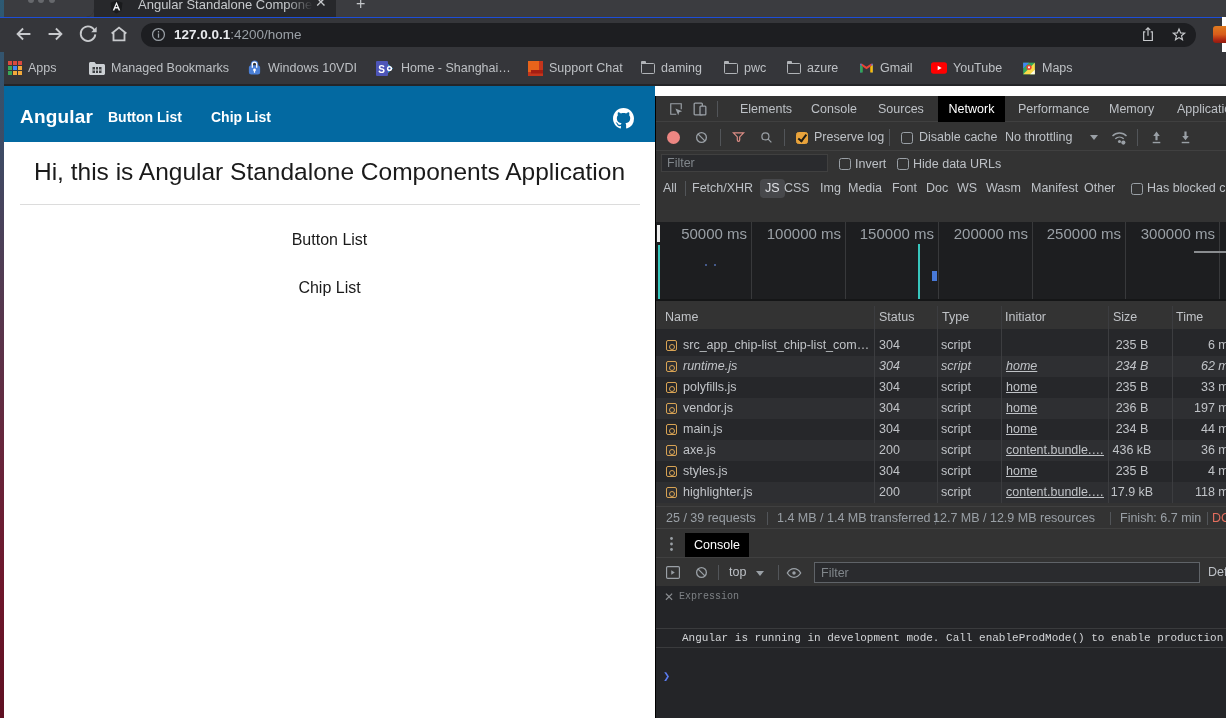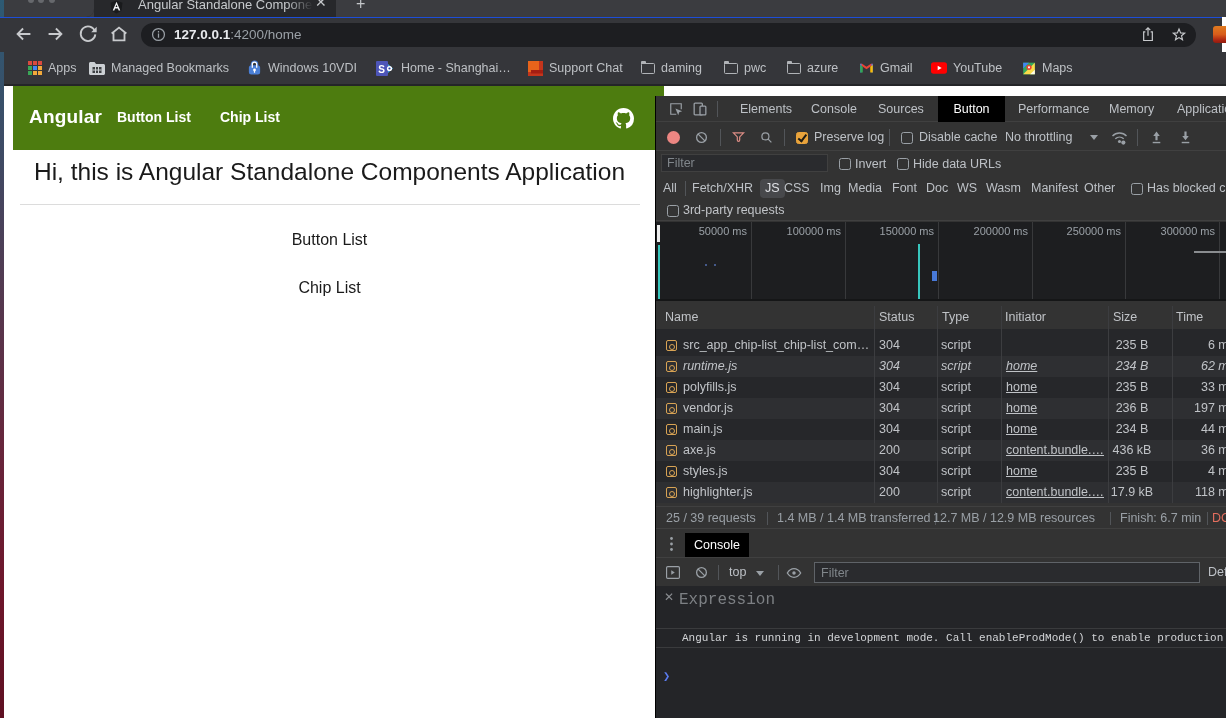--- a/index.html
+++ b/index.html
@@ -35,21 +35,21 @@
   .bm { position:absolute; top:0; height:32px; display:flex; align-items:center; gap:6px;
      font-size:12.5px; color:#bdc0c4; white-space:nowrap; }
   .folder { width:14px; height:11px; position:relative; }
   .folder i { position:absolute; left:0; top:0; width:14px; height:11px; border:1.4px solid #b0b3b7; border-radius:1.5px; }
   .folder:before { content:""; position:absolute; left:0; top:-2px; width:5px; height:3px; background:#b0b3b7; border-radius:1px 1px 0 0; }
 
   #chromeSep { left:4px; top:84px; width:1222px; height:2px; background:#242528; }
 
   
   #page { left:4px; top:86px; width:651px; height:632px; background:#fff; }
-  #apphead { position:absolute; left:9px; top:0; width:651px; height:64px; background:#4d7c0f; color:#fff; }
+  #apphead { position:absolute; left:0; top:0; width:651px; height:56px; background:#0369a1; color:#fff; }
   #apphead .logo { position:absolute; left:16px; top:20px; font-size:19px; font-weight:bold; letter-spacing:0.2px; }
   #apphead .nav1 { position:absolute; left:104px; top:23px; font-size:14px; font-weight:bold; }
   #apphead .nav2 { position:absolute; left:207px; top:23px; font-size:14px; font-weight:bold; }
   #ghub { position:absolute; left:609px; top:22px; }
   #h1 { position:absolute; left:0; top:72px; width:651px; text-align:center; font-size:24.5px; color:#1a1a1a; }
   #hr { position:absolute; left:16px; top:118px; width:620px; height:1px; background:#dcdcdc; }
   #btnlist { position:absolute; left:0; top:145px; width:651px; text-align:center; font-size:16px; color:#1a1a1a; }
   #chiplist { position:absolute; left:0; top:193px; width:651px; text-align:center; font-size:16px; color:#1a1a1a; }
 
   
@@ -75,21 +75,21 @@
   
   #chips { position:absolute; left:0; top:81px; width:570px; height:23px; line-height:23px; color:#bdc1c6; overflow:hidden; white-space:nowrap; }
   .chip { position:absolute; top:0; }
   .chip.sel { background:#47484b; border-radius:4px; color:#dfe1e5; padding:0 5px; top:1.5px; height:19px; line-height:19px; }
   
   #thirdrow { position:absolute; left:0; top:104px; width:570px; height:21px; line-height:21px; border-bottom:1px solid #404040; }
 
   
   #timeline { position:absolute; left:0; top:126px; width:570px; height:79px; background:#1d1e20; border-bottom:2px solid #151617; overflow:hidden; }
   .gl { position:absolute; top:0; width:1px; height:79px; background:#38393b; }
-  .glab { position:absolute; top:3px; font-size:11px; color:#9aa0a6; transform:translateX(-100%); padding-right:4px; white-space:nowrap; }
+  .glab { position:absolute; top:3px; font-size:15px; color:#9aa0a6; transform:translateX(-100%); padding-right:4px; white-space:nowrap; }
 
   
   #nettbl { position:absolute; left:0; top:210px; width:570px; height:197px; background:#26272a; overflow:hidden; }
   #tblhead { position:absolute; left:0; top:0; width:570px; height:23px; background:#333; line-height:23px; }
   .colsep { position:absolute; top:0; width:1px; height:197px; background:#3c3d40; z-index:4; }
   .nrow { position:absolute; left:0; width:570px; height:21px; line-height:21px; }
   .nrow.alt { background:#2e2f32; }
   .jsic { position:absolute; left:10px; top:5px; width:11px; height:11px; border:1px solid #d8a354; border-radius:2px; }
   .jsic:before { content:""; position:absolute; left:2px; top:3px; width:4px; height:4px; border:1px solid #d8a354; border-radius:50%; }
   .nname { position:absolute; left:27px; width:185px; white-space:nowrap; overflow:hidden; }
@@ -160,21 +160,21 @@
       <svg style="position:absolute;left:1030px;top:4px" width="16" height="16" viewBox="0 0 24 24">
           <path fill="none" stroke="#c8cacd" stroke-width="1.7" d="m12 3 2.4 5.8 6.1.4-4.7 4 1.5 6-5.3-3.3-5.3 3.3 1.5-6-4.7-4 6.1-.4z"></path>
         </svg>
     </div>
     <div style="position:absolute;left:1213px;top:8px;width:13px;height:17px;overflow:hidden">
       <div style="width:20px;height:17px;border-radius:3px;background:linear-gradient(180deg,#e07b20 0%,#d85c1a 50%,#ab2312 85%,#8f1d10 100%)"></div>
     </div>
   </div>
 
   <div id="bookbar" class="abs">
-    <div class="bm" style="left:24px">
+    <div class="bm" style="left:4px">
       <svg width="14" height="14" viewBox="0 0 14 14">
         <rect x="0" y="0" width="4" height="4" fill="#d94a3f"></rect>
           <rect x="5" y="0" width="4" height="4" fill="#d94a3f"></rect>
           <rect x="10" y="0" width="4" height="4" fill="#d94a3f"></rect>
         <rect x="0" y="5" width="4" height="4" fill="#3aa757"></rect>
           <rect x="5" y="5" width="4" height="4" fill="#4285f4"></rect>
           <rect x="10" y="5" width="4" height="4" fill="#f2a93b"></rect>
         <rect x="0" y="10" width="4" height="4" fill="#3aa757"></rect>
           <rect x="5" y="10" width="4" height="4" fill="#f2a93b"></rect>
           <rect x="10" y="10" width="4" height="4" fill="#f2a93b"></rect>
@@ -290,21 +290,21 @@
           <path fill="#9aa0a6" d="M11 11l11.5 4.8-5 1.7L15.8 22.5z"></path>
         </svg>
       <svg style="position:absolute;left:37px;top:6px" width="14" height="14" viewBox="0 0 24 24">
           <rect x="2" y="2" width="14" height="20" rx="1.5" fill="none" stroke="#9aa0a6" stroke-width="2.2"></rect>
           <rect x="12" y="7" width="10" height="15" rx="1.5" fill="#35363a" stroke="#9aa0a6" stroke-width="2.2"></rect>
         </svg>
       <div class="vsep" style="left:61px;top:5px;height:16px"></div>
       <div class="dtab" style="left:84px">Elements</div>
       <div class="dtab" style="left:155px">Console</div>
       <div class="dtab" style="left:222px">Sources</div>
-      <div class="dtab sel" style="left:282px;width:67px">Button</div>
+      <div class="dtab sel" style="left:282px;width:67px">Network</div>
       <div class="dtab" style="left:362px">Performance</div>
       <div class="dtab" style="left:453px">Memory</div>
       <div class="dtab" style="left:521px">Application</div>
     </div>
     <div id="netbar">
       <div style="position:absolute;left:11px;top:8px;width:13px;height:13px;border-radius:50%;background:#ec8682"></div>
       <svg style="position:absolute;left:39px;top:8px" width="13" height="13" viewBox="0 0 24 24">
           <circle cx="12" cy="12" r="9" fill="none" stroke="#9aa0a6" stroke-width="2.4"></circle>
           <path stroke="#9aa0a6" stroke-width="2.4" d="M5.8 5.8l12.4 12.4"></path>
         </svg>
@@ -355,24 +355,20 @@
       <span class="chip" style="left:164px">Img</span>
       <span class="chip" style="left:192px">Media</span>
       <span class="chip" style="left:236px">Font</span>
       <span class="chip" style="left:270px">Doc</span>
       <span class="chip" style="left:301px">WS</span>
       <span class="chip" style="left:330px">Wasm</span>
       <span class="chip" style="left:375px">Manifest</span>
       <span class="chip" style="left:428px">Other</span>
       <span style="position:absolute;left:475px;top:6px" class="cbox"></span>
       <span class="chip" style="left:491px">Has blocked co</span>
-    </div>
-    <div id="thirdrow">
-      <span style="position:absolute;left:11px;top:5px" class="cbox"></span>
-      <div style="position:absolute;left:27px">3rd-party requests</div>
     </div>
     <div id="timeline">
       <div class="gl" style="left:95px"></div>
         <div class="glab" style="left:95px">50000 ms</div>
       <div class="gl" style="left:189px"></div>
         <div class="glab" style="left:189px">100000 ms</div>
       <div class="gl" style="left:282px"></div>
         <div class="glab" style="left:282px">150000 ms</div>
       <div class="gl" style="left:376px"></div>
         <div class="glab" style="left:376px">200000 ms</div>
@@ -509,20 +505,20 @@
       <div class="vsep" style="left:122px;top:7px;height:15px"></div>
       <svg style="position:absolute;left:130px;top:9px" width="16" height="12" viewBox="0 0 24 16">
           <path fill="none" stroke="#9aa0a6" stroke-width="2" d="M2 8s4-6.5 10-6.5S22 8 22 8s-4 6.5-10 6.5S2 8 2 8z"></path>
           <circle cx="12" cy="8" r="2.6" fill="#9aa0a6"></circle>
         </svg>
       <div id="cfilter">Filter</div>
       <div style="position:absolute;left:552px;top:0;line-height:29px;color:#bdc1c6">Def</div>
     </div>
     <div id="exprow">
       <div style="position:absolute;left:8px;top:4px;font-size:12px">✕</div>
-      <div style="position:absolute;left:23px;top:5px;font-family:'Liberation Mono',monospace;font-size:16px;color:#7d8084">Expression</div>
+      <div style="position:absolute;left:23px;top:5px;font-family:'Liberation Mono',monospace;font-size:10px;color:#7d8084">Expression</div>
     </div>
     <div id="cmsgs">
       <div class="cmsg" style="top:0px">Angular is running in development mode. Call enableProdMode() to enable production mode.</div>
       <div id="prompt">❯</div>
     </div>
   </div>
 </div>
 
 </body></html>

